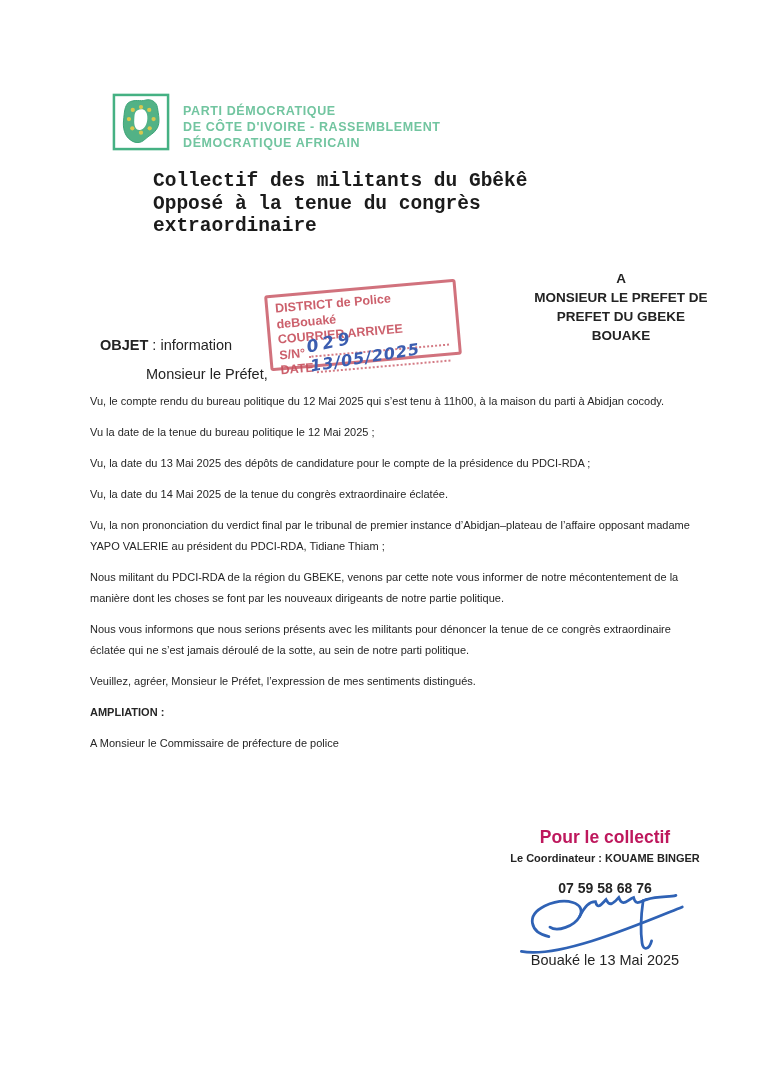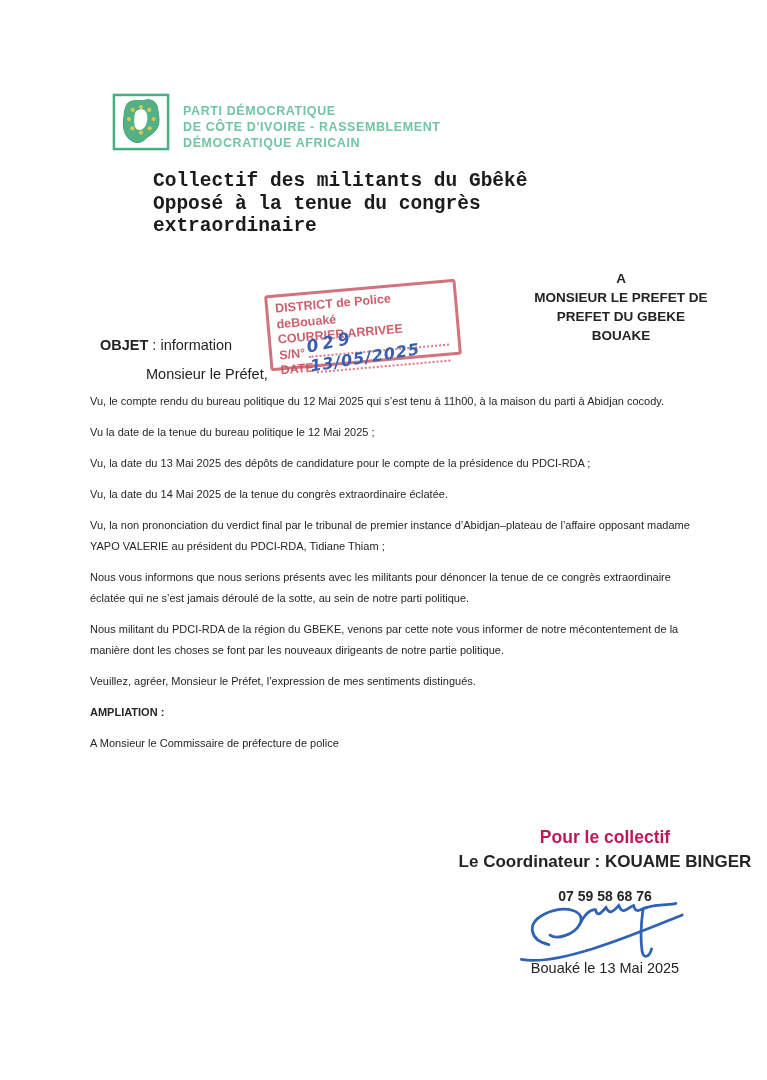--- a/index.html
+++ b/index.html
@@ -43,21 +43,21 @@
   .objet-line{position:absolute;left:100px;top:337px;font-size:14.5px;}
   .objet-label{font-weight:bold;}
   .salutation{position:absolute;left:146px;top:366px;font-size:14.5px;}
   .body-text{position:absolute;left:90px;top:391px;width:600px;
     font-size:11px;line-height:21px;color:#262626;}
   .body-text p{margin:0 0 10px 0;}
   .ampliation-heading{font-weight:bold;margin-top:3px;}
   
   .sig-block{position:absolute;left:455px;top:827px;width:300px;text-align:center;}
   .sig-heading{font-weight:bold;font-size:17.5px;color:#be185d;}
-  .sig-coordinator{font-weight:bold;font-size:17px;margin-top:4px;}
+  .sig-coordinator{font-weight:bold;font-size:11px;margin-top:4px;}
   .sig-phone{font-weight:bold;font-size:14px;margin-top:16px;}
   .sig-ink{display:block;margin:-4px auto 0 auto;}
   .sig-date{font-size:14.5px;margin-top:-6px;}
 </style>
 </head>
 <body>
 
 <div class="page">
 
   <div class="letterhead">
@@ -115,22 +115,22 @@
   </div>
 
   <div class="salutation">Monsieur le Préfet,</div>
 
   <div class="body-text">
     <p>Vu, le compte rendu du bureau politique du 12 Mai 2025 qui s’est tenu à 11h00, à la maison du parti à Abidjan cocody.</p>
     <p>Vu la date de la tenue du bureau politique le 12 Mai 2025 ;</p>
     <p>Vu, la date du 13 Mai 2025 des dépôts de candidature pour le compte de la présidence du PDCI-RDA ;</p>
     <p>Vu, la date du 14 Mai 2025 de la tenue du congrès extraordinaire éclatée.</p>
     <p>Vu, la non prononciation du verdict final par le tribunal de premier instance d’Abidjan–plateau de l’affaire opposant madame YAPO VALERIE au président du PDCI-RDA, Tidiane Thiam ;</p>
+    <p>Nous militant du PDCI-RDA de la région du GBEKE, venons par cette note vous informer de notre mécontentement de la manière dont les choses se font par les nouveaux dirigeants de notre partie politique.</p>
     <p>Nous vous informons que nous serions présents avec les militants pour dénoncer la tenue de ce congrès extraordinaire éclatée qui ne s’est jamais déroulé de la sotte, au sein de notre parti politique.</p>
-    <p>Nous militant du PDCI-RDA de la région du GBEKE, venons par cette note vous informer de notre mécontentement de la manière dont les choses se font par les nouveaux dirigeants de notre partie politique.</p>
     <p>Veuillez, agréer, Monsieur le Préfet, l’expression de mes sentiments distingués.</p>
     <p class="ampliation-heading">AMPLIATION :</p>
     <p>A Monsieur le Commissaire de préfecture de police</p>
   </div>
 
   <div class="sig-block">
     <div class="sig-heading">Pour le collectif</div>
     <div class="sig-coordinator">Le Coordinateur : KOUAME BINGER</div>
     <div class="sig-phone">07 59 58 68 76</div>
     <svg class="sig-ink" width="180" height="66" viewBox="0 0 170 62">

